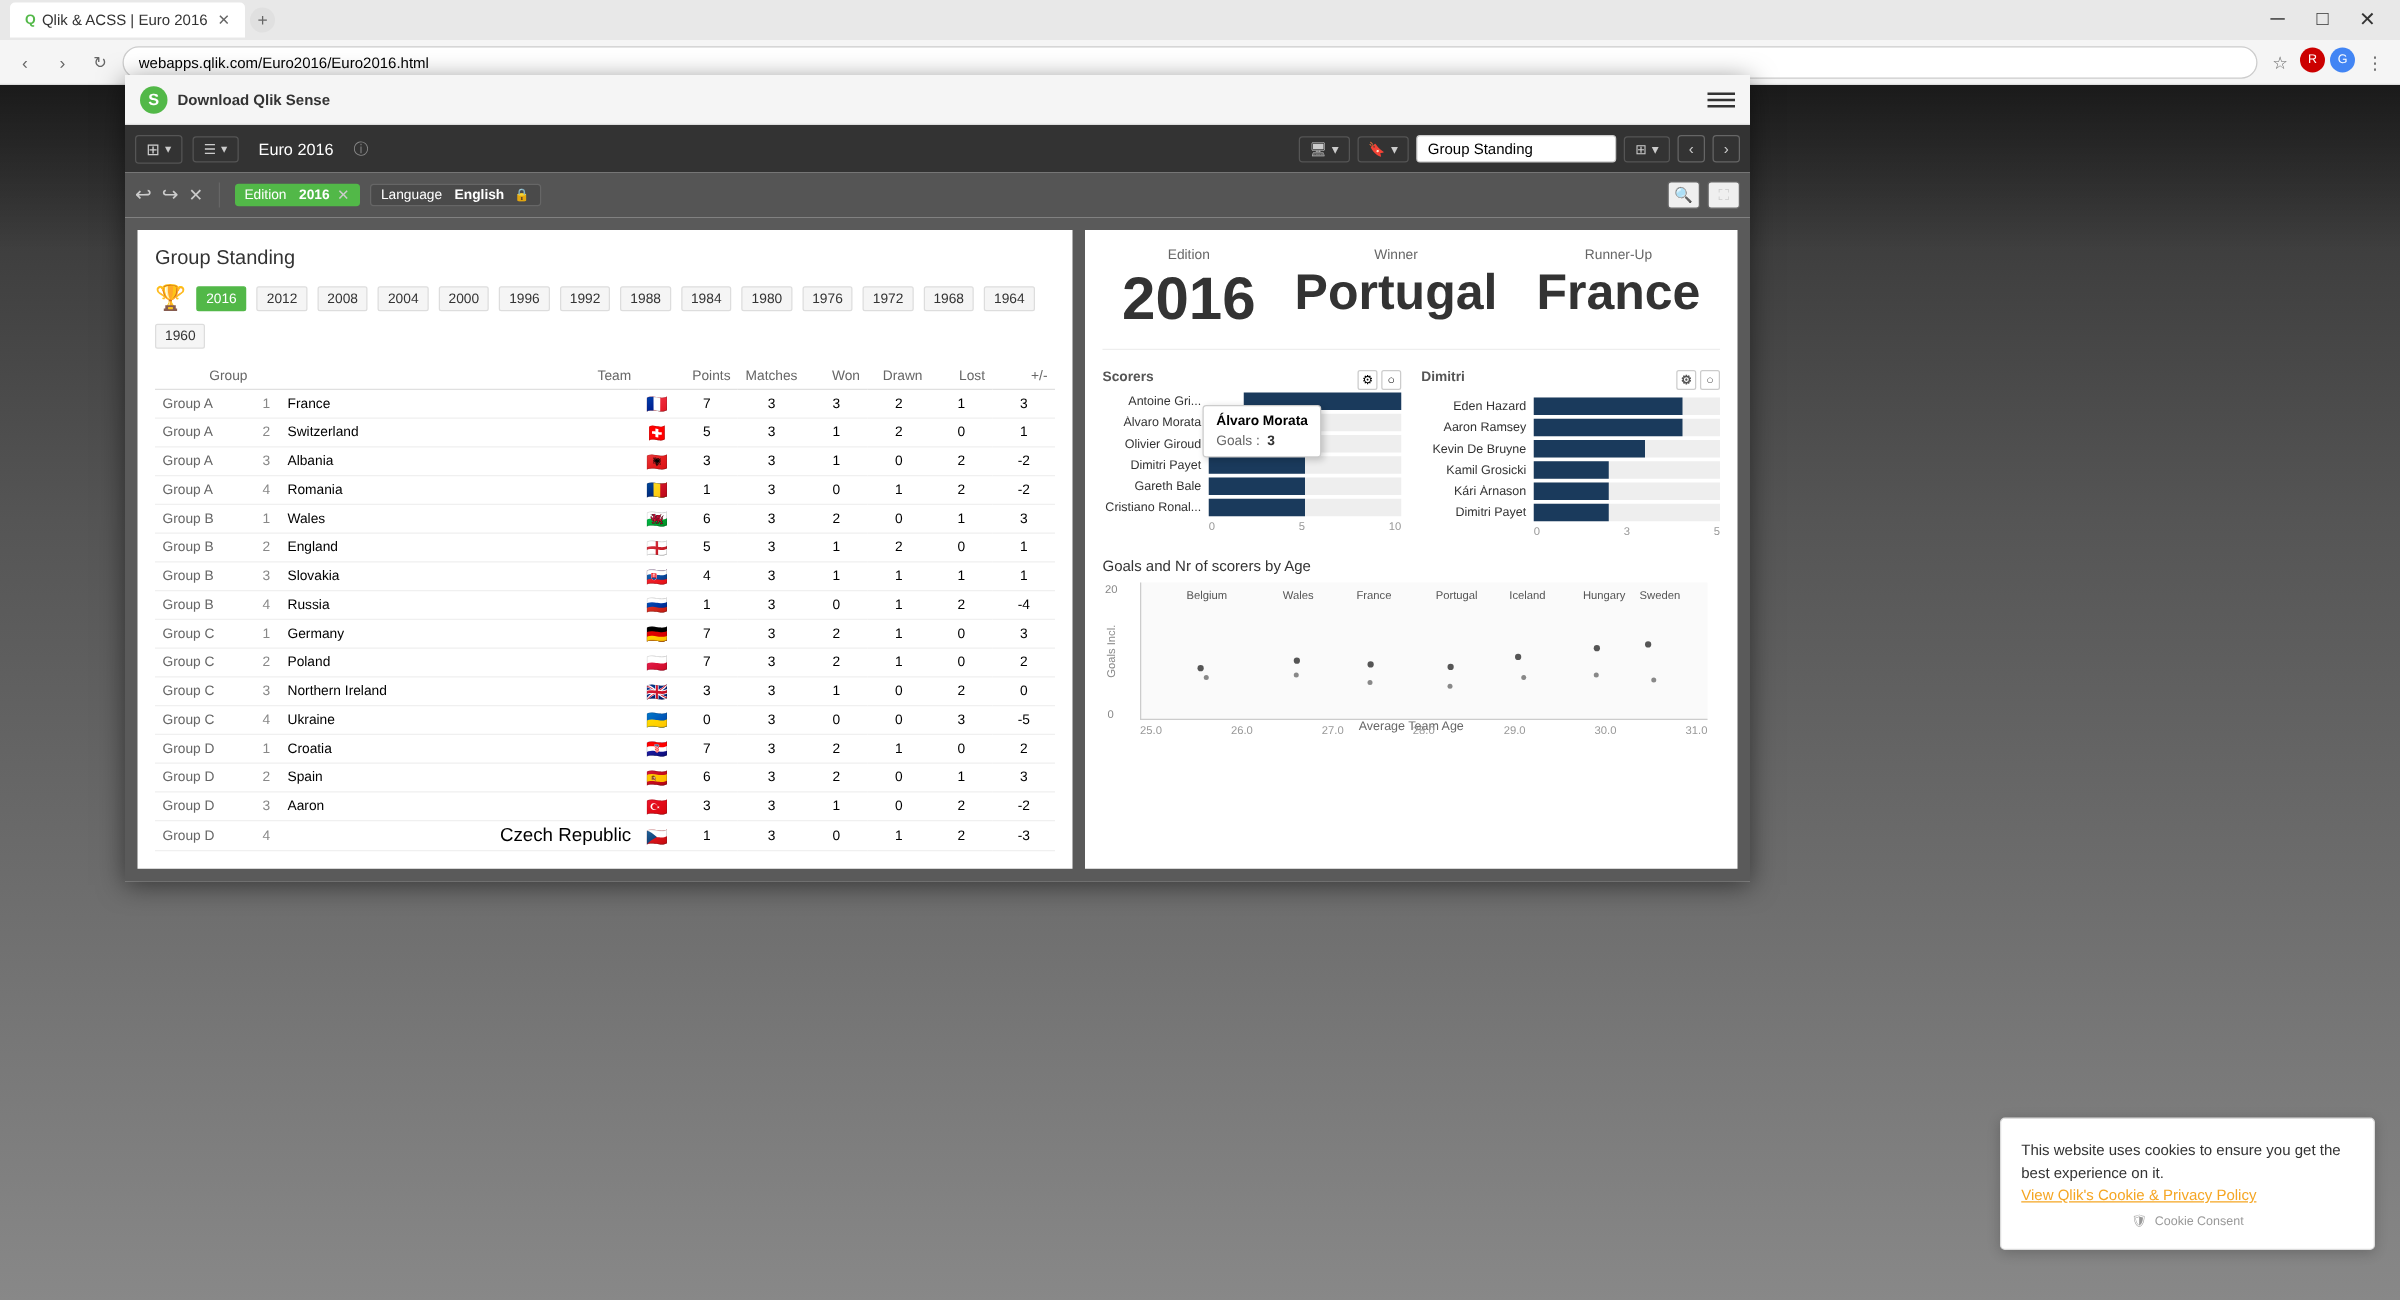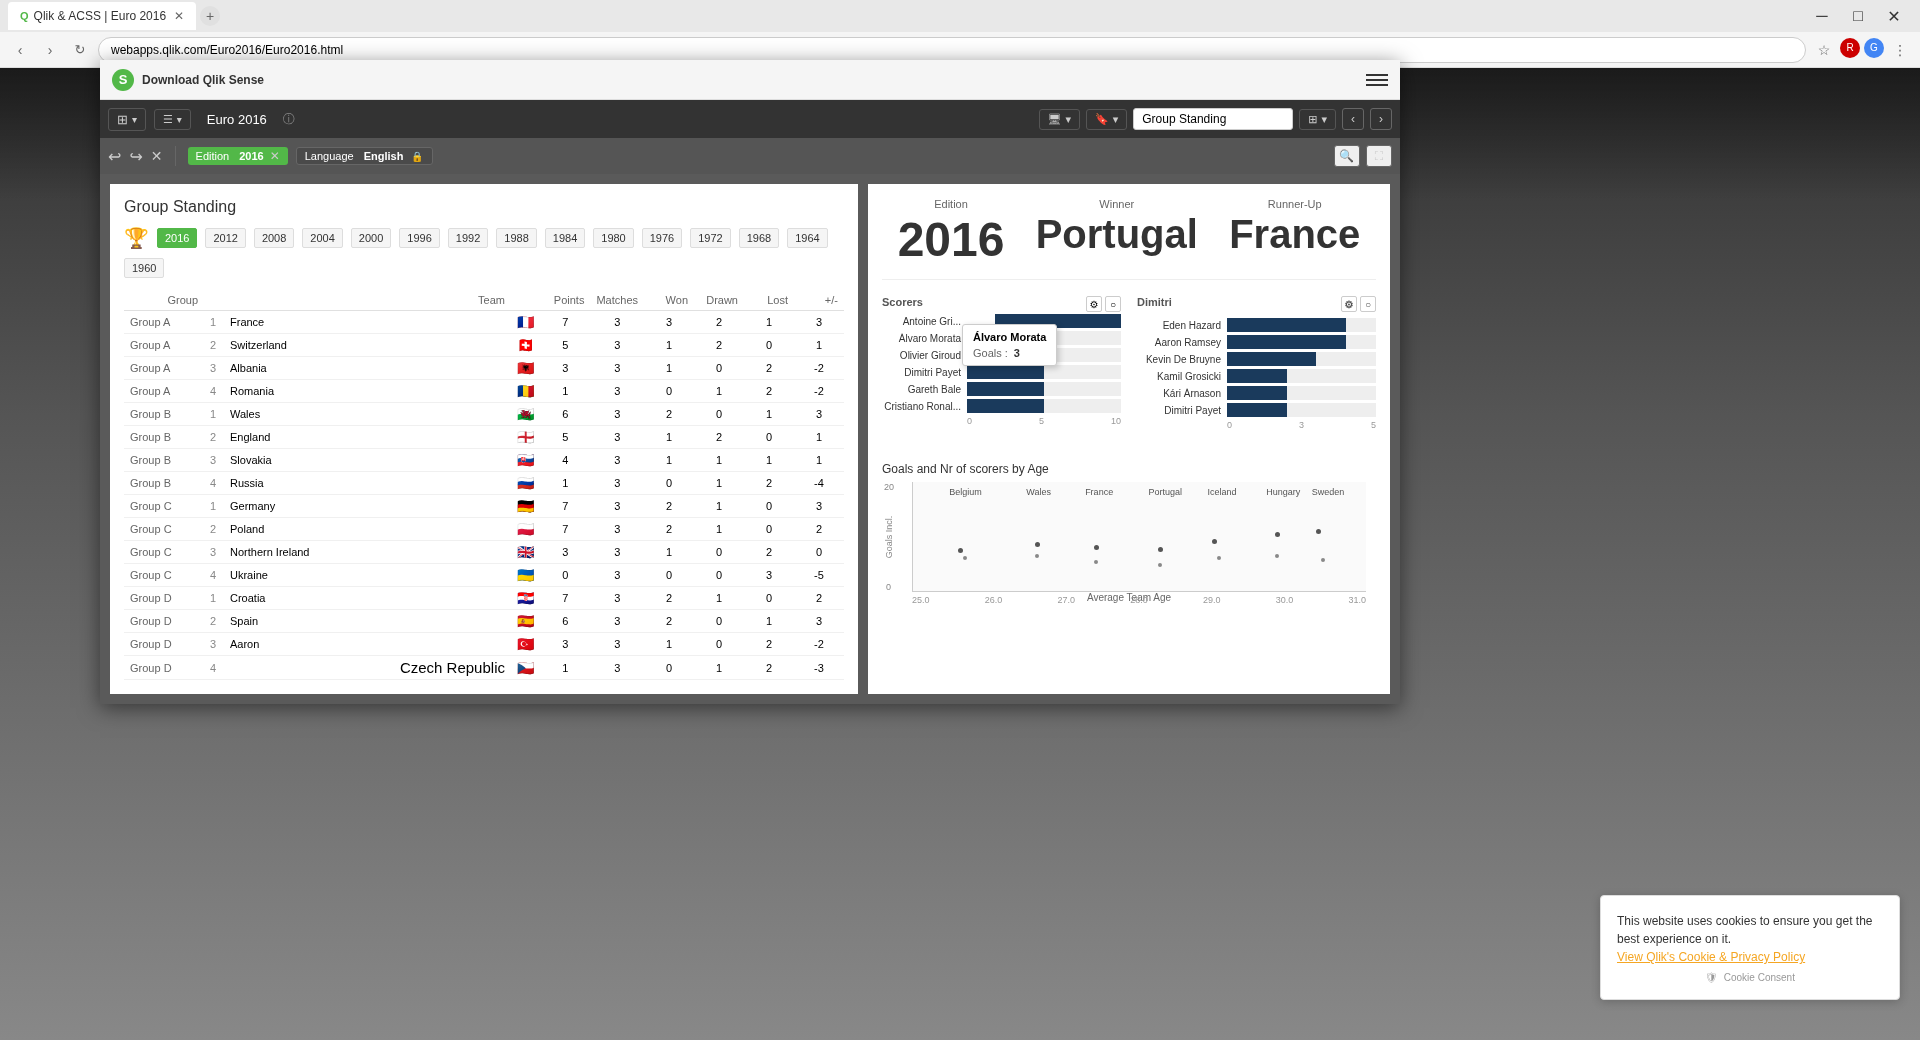--- a/index.html
+++ b/index.html
@@ -51,21 +51,21 @@
     .stat-value-xlarge { font-size: 48px; font-weight: bold; color: #333; margin-top: 2px; }
 
     
     .tooltip { position: absolute; background: #fff; border: 1px solid #ccc; border-radius: 3px; padding: 6px 10px; font-size: 11px; box-shadow: 2px 2px 6px rgba(0,0,0,0.2); z-index: 100; pointer-events: none; }
     .tooltip-title { font-weight: bold; margin-bottom: 4px; }
     .tooltip-row { display: flex; gap: 6px; }
     .tooltip-label { color: #666; }
     .tooltip-value { font-weight: bold; color: #333; }
 
     
-    .scatter-section { margin-top: 32px; }
+    .scatter-section { margin-top: 16px; }
 
     
     .cookie-banner { position: fixed; bottom: 40px; right: 20px; background: #fff; border: 1px solid #ddd; border-radius: 4px; padding: 16px; width: 300px; box-shadow: 0 2px 10px rgba(0,0,0,0.2); z-index: 999; }
     .cookie-text { font-size: 12px; color: #333; margin-bottom: 4px; line-height: 1.5; }
     .cookie-link { color: #f5a623; text-decoration: underline; cursor: pointer; }
     .cookie-btn { background: #f5c518; border: none; border-radius: 3px; padding: 8px 20px; font-size: 13px; font-weight: bold; cursor: pointer; width: 100%; margin-top: 8px; }
     .cookie-footer { display: flex; align-items: center; justify-content: center; gap: 6px; margin-top: 6px; font-size: 10px; color: #999; }
 
     
     .bg-wrapper { width: 1920px; height: 1040px; position: relative; background: linear-gradient(to bottom, #2a2a2a 0%, #555 40%, #888 100%); overflow: hidden; }

